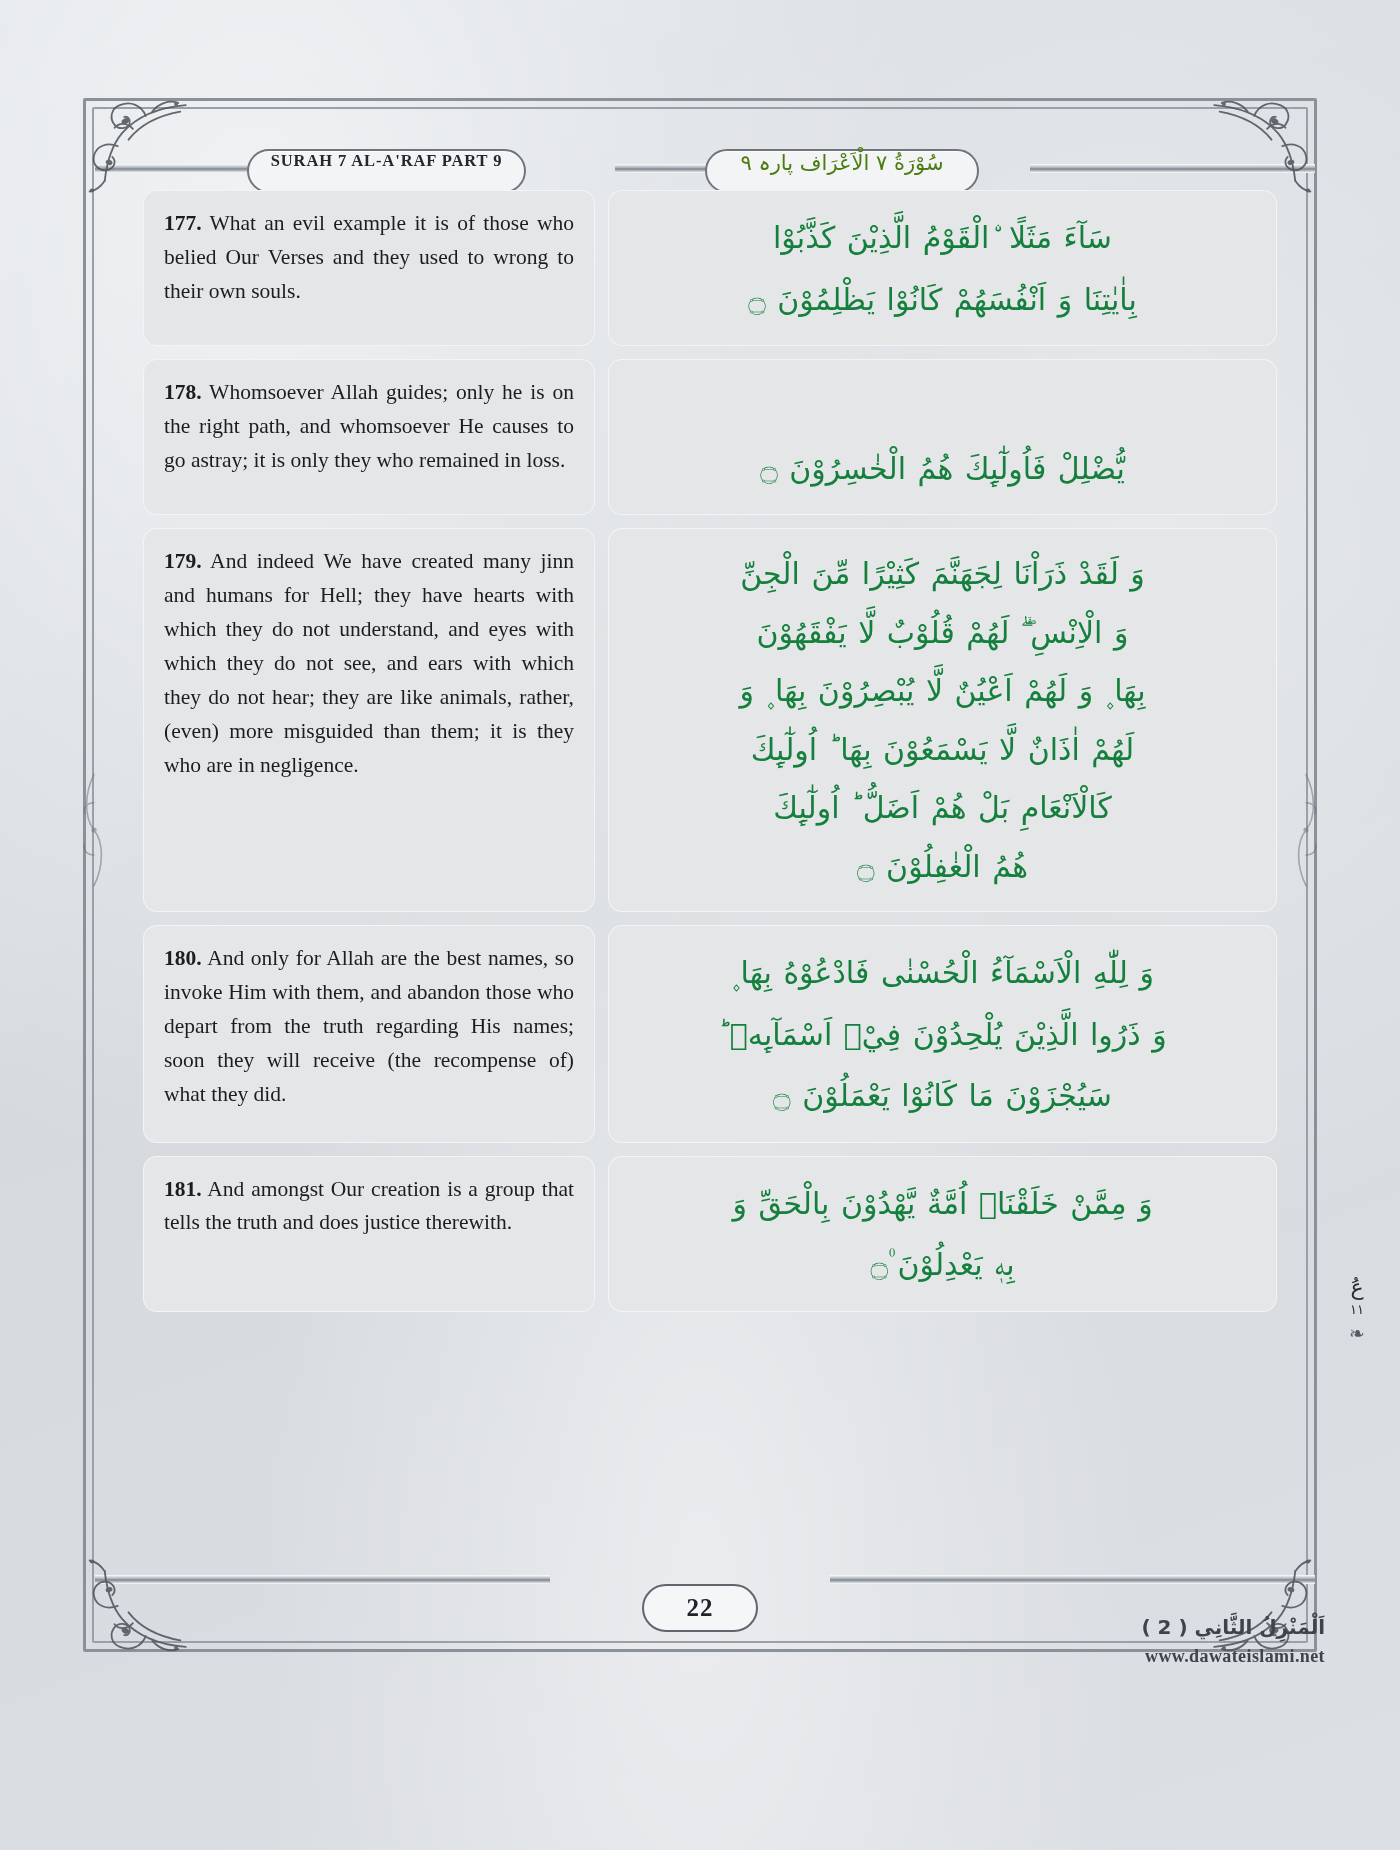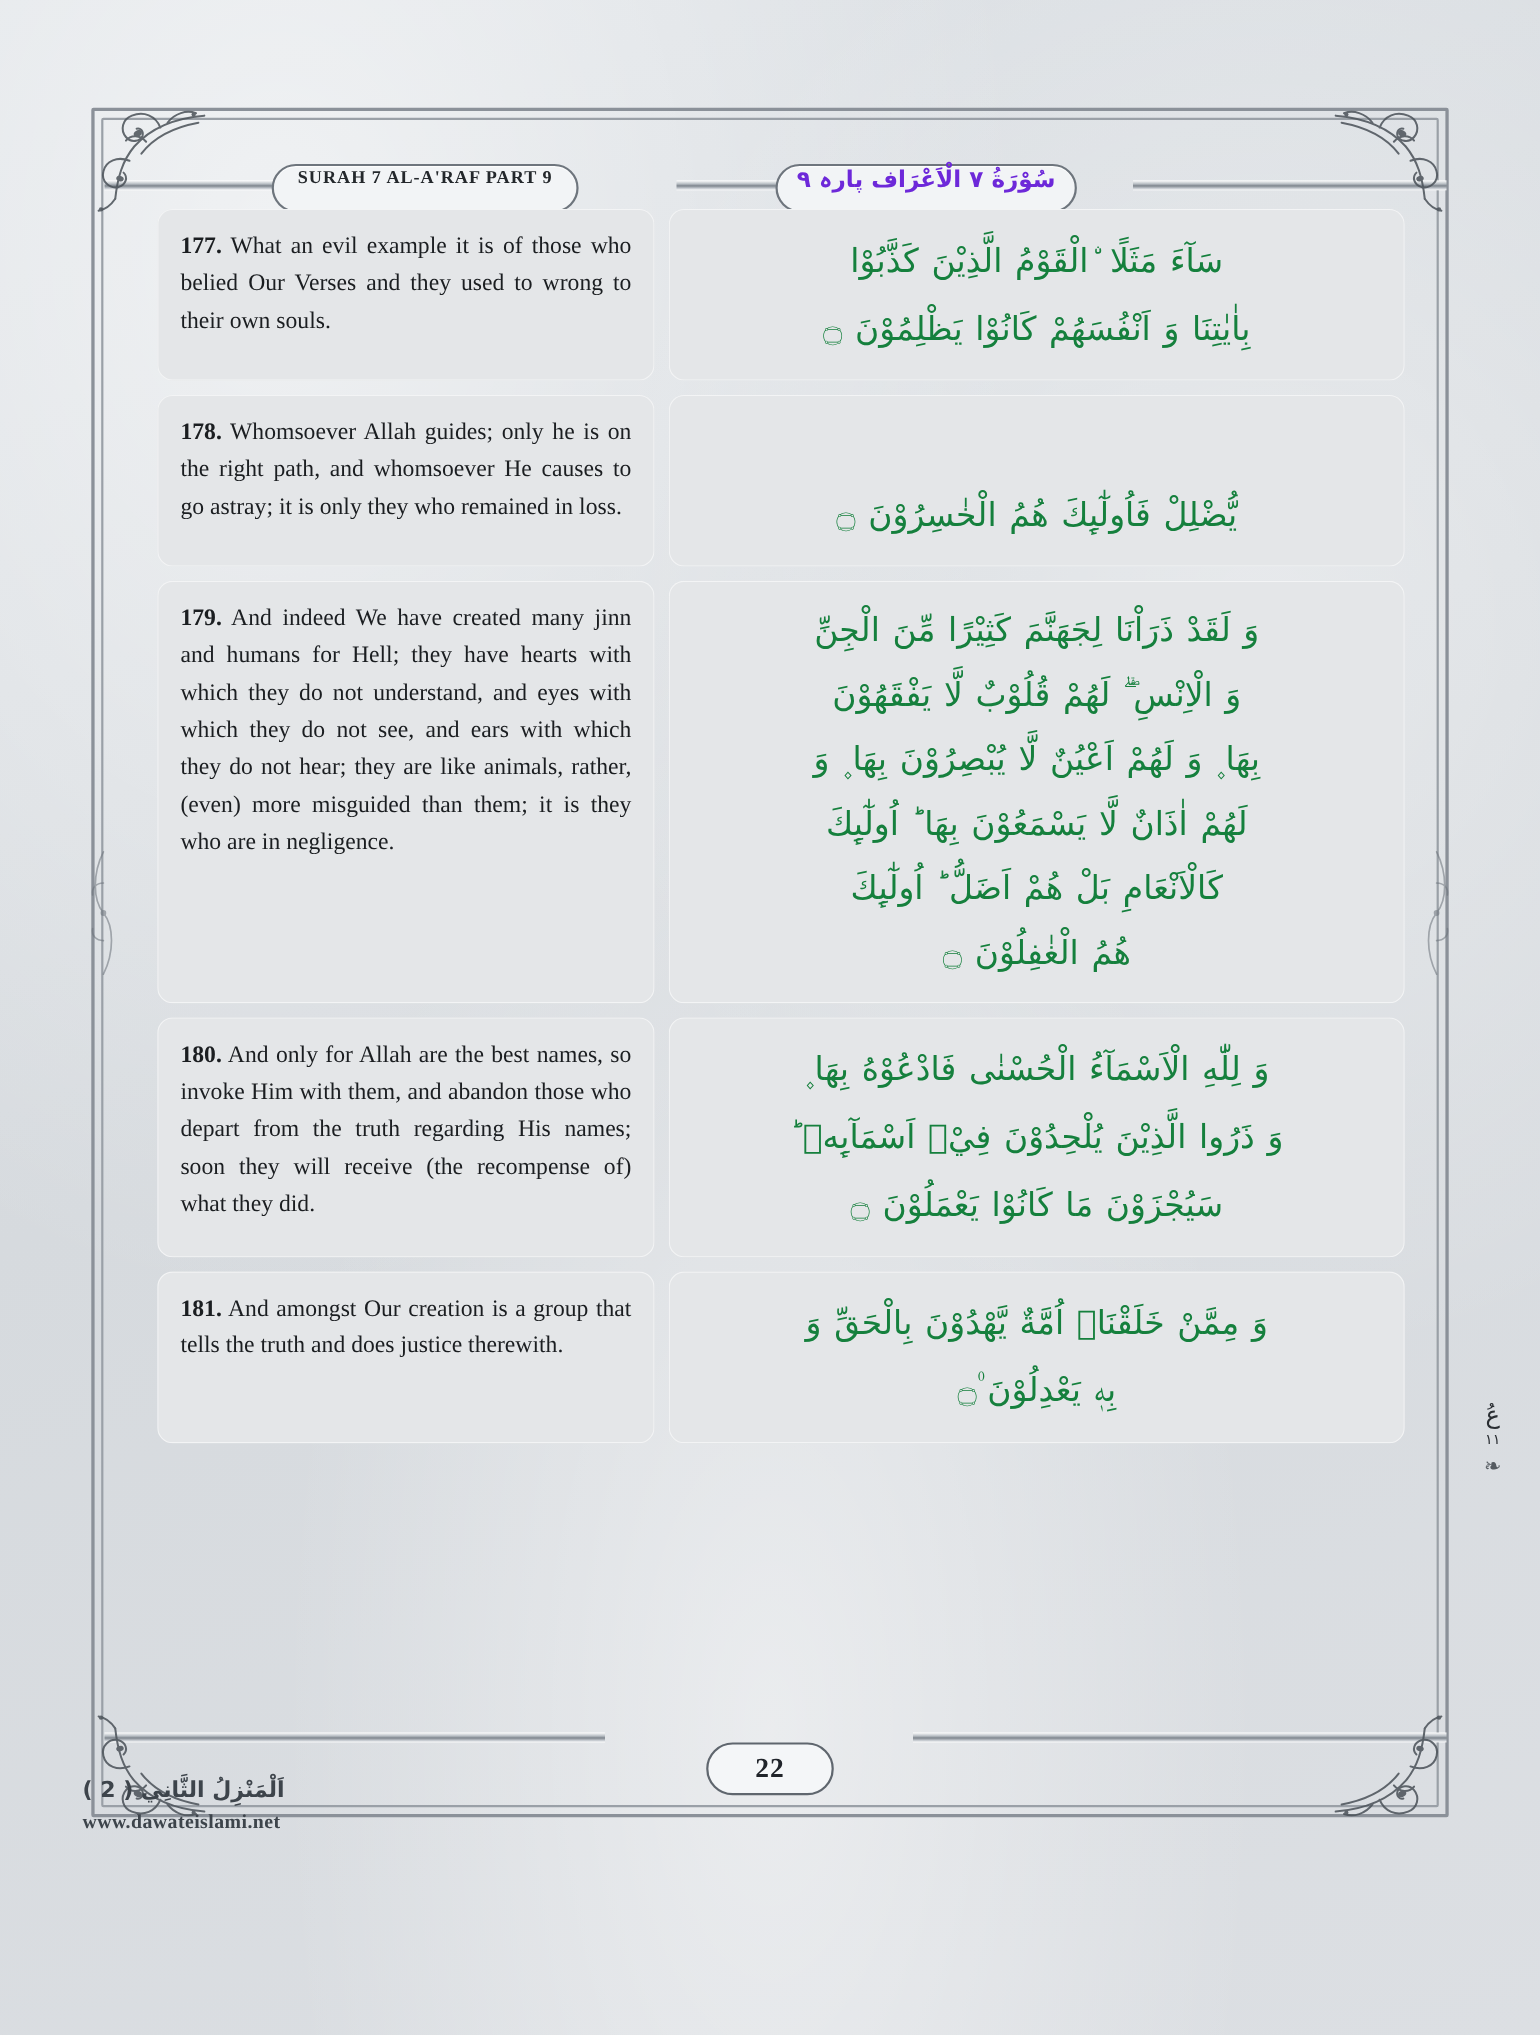--- a/index.html
+++ b/index.html
@@ -86,22 +86,22 @@
     font-family: "Liberation Serif", serif;
     font-size: 16.5px;
     font-weight: bold;
     letter-spacing: 0.9px;
     color: #24282c;
     white-space: nowrap;
   }
   .pill-right .label {
     font-family: "DejaVu Sans", sans-serif;
     font-size: 21px;
-    font-weight: bold;
-    color: #6d28d9;
+    font-weight: normal;
+    color: #4d7c0f;
     direction: rtl;
     white-space: nowrap;
   }
 
   
   .orn {
     position: absolute;
     width: 108px;
     height: 108px;
     opacity: 0.85;
@@ -201,21 +201,21 @@
     font-weight: bold;
     color: #20242a;
     letter-spacing: 1px;
   }
 
   .footer-block {
     position: absolute;
     left: 0;
     right: 0;
     top: 1545px;
-    text-align: left;
+    text-align: right;
   }
   .footer-ar {
     font-family: "DejaVu Sans", sans-serif;
     font-size: 20px;
     font-weight: bold;
     color: #3d444b;
     direction: rtl;
     margin-bottom: 7px;
   }
   .footer-url {

